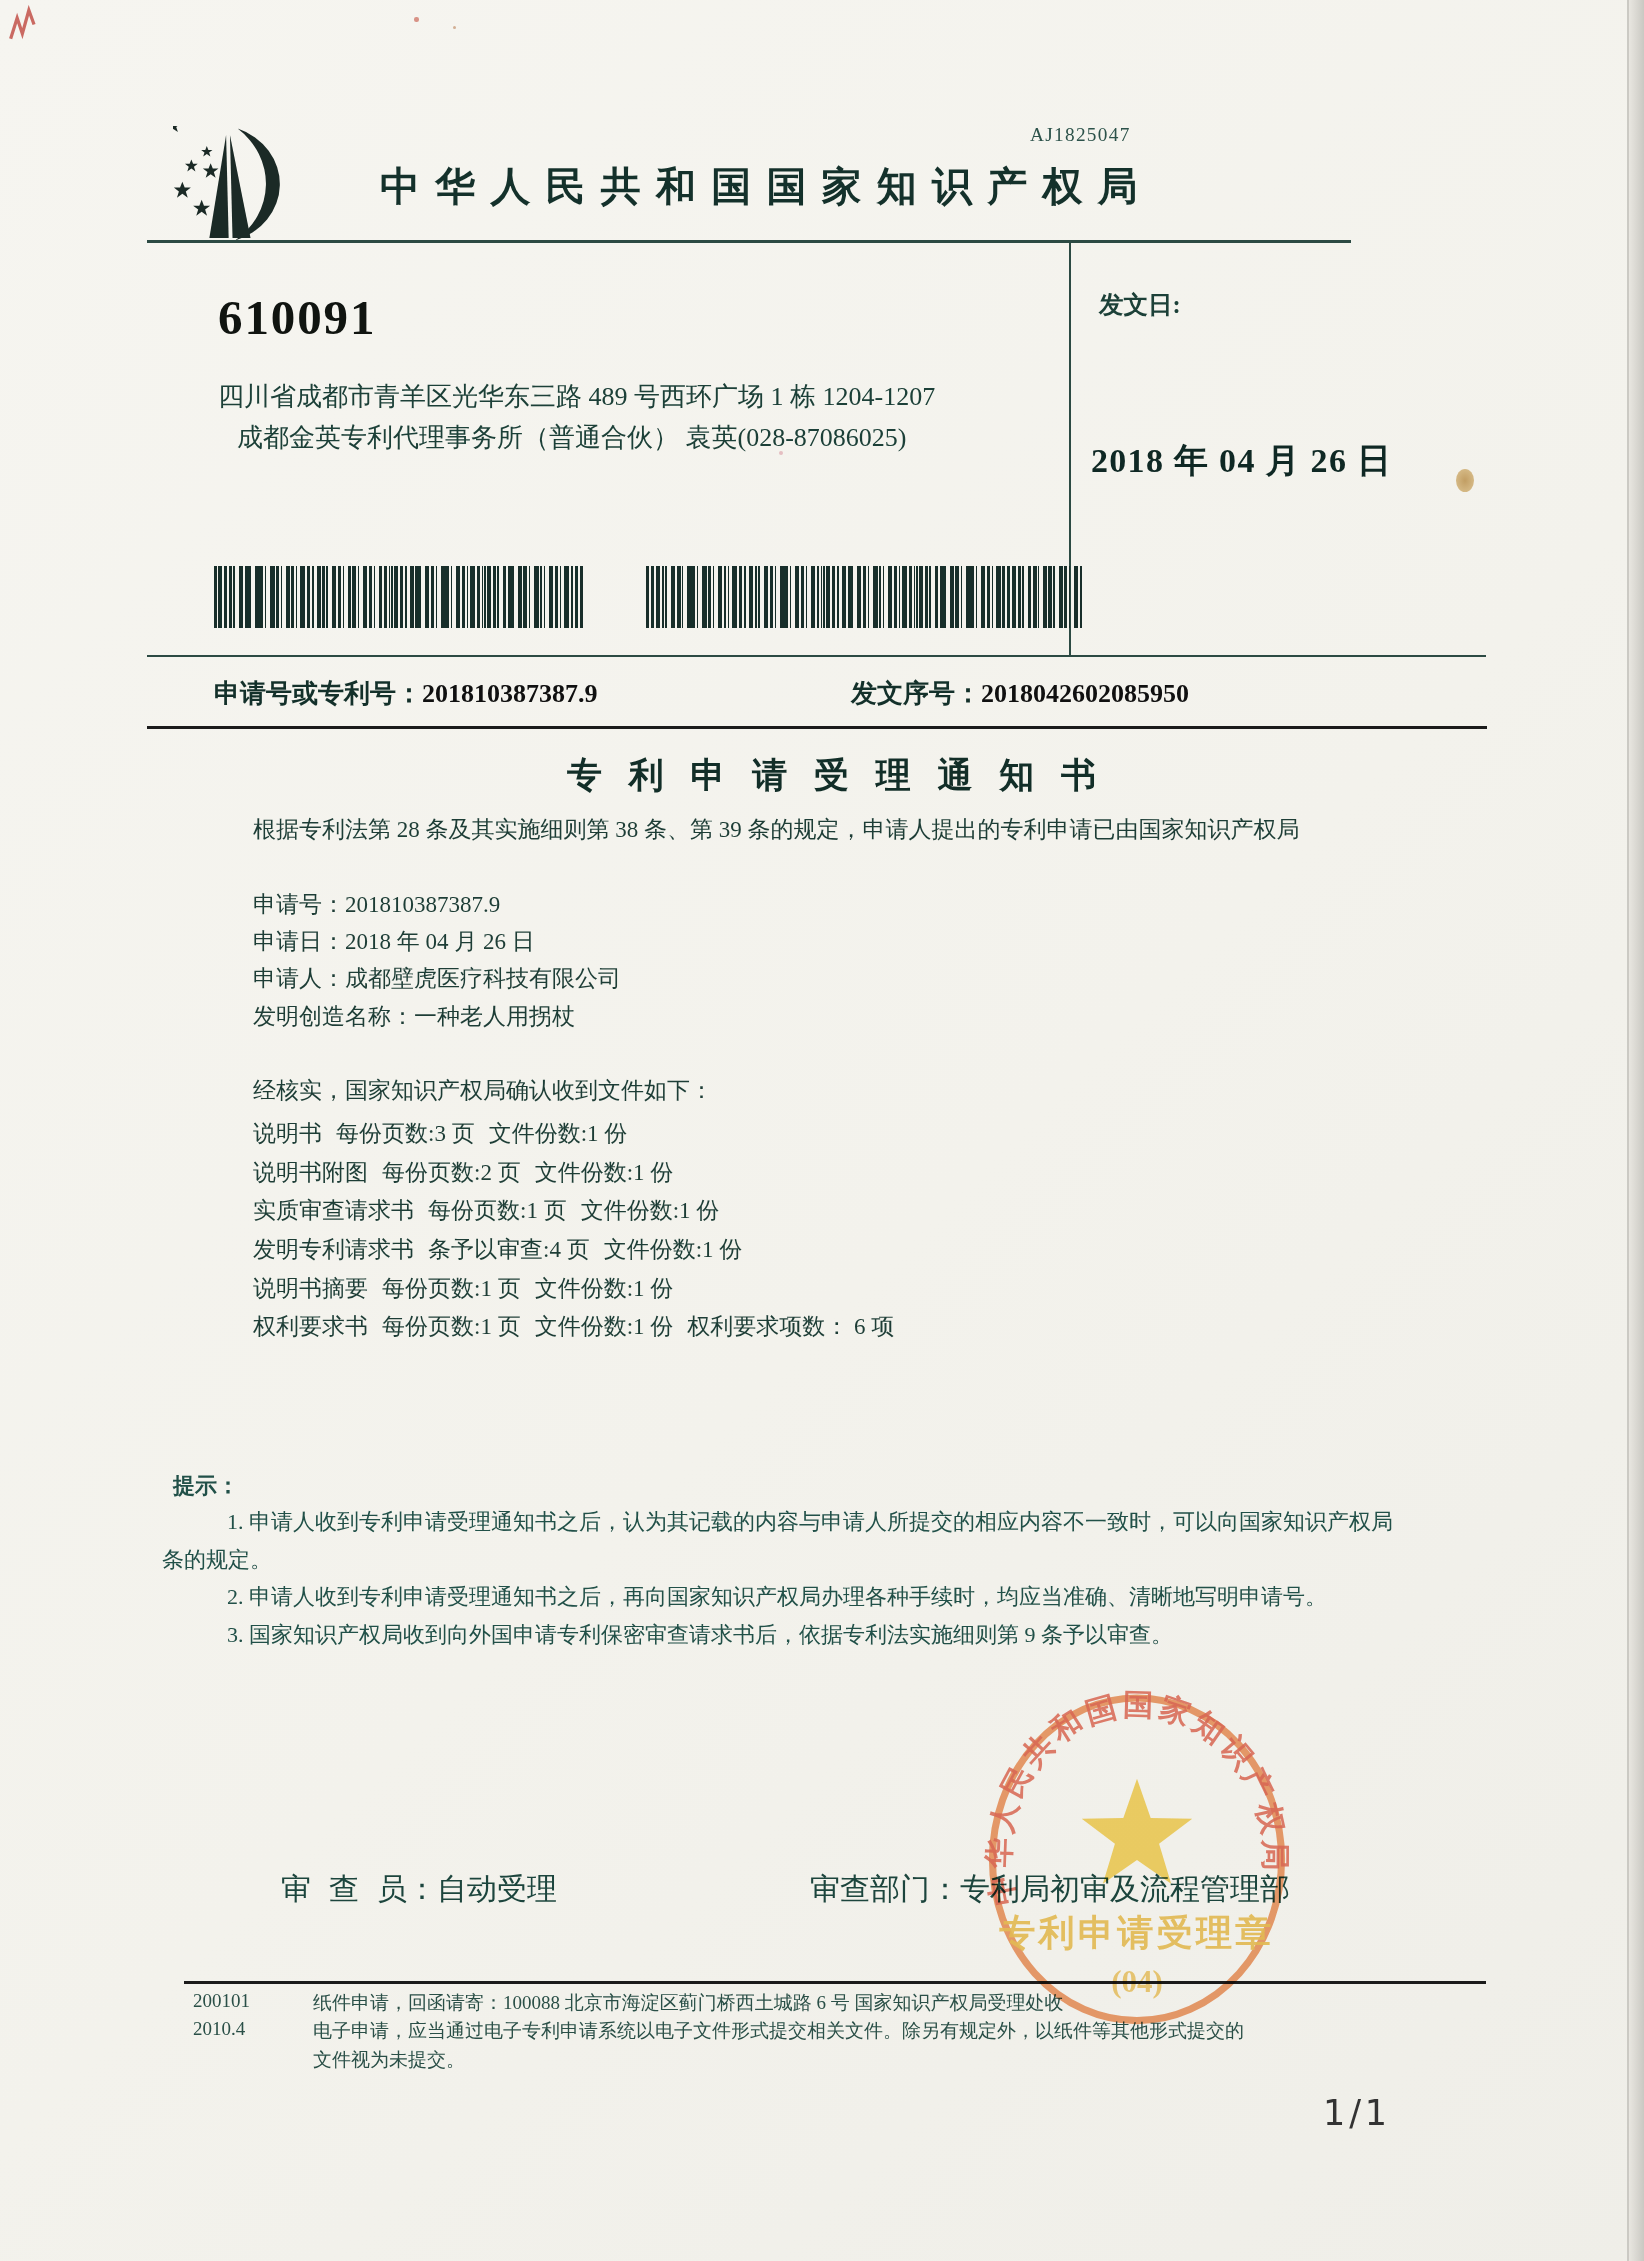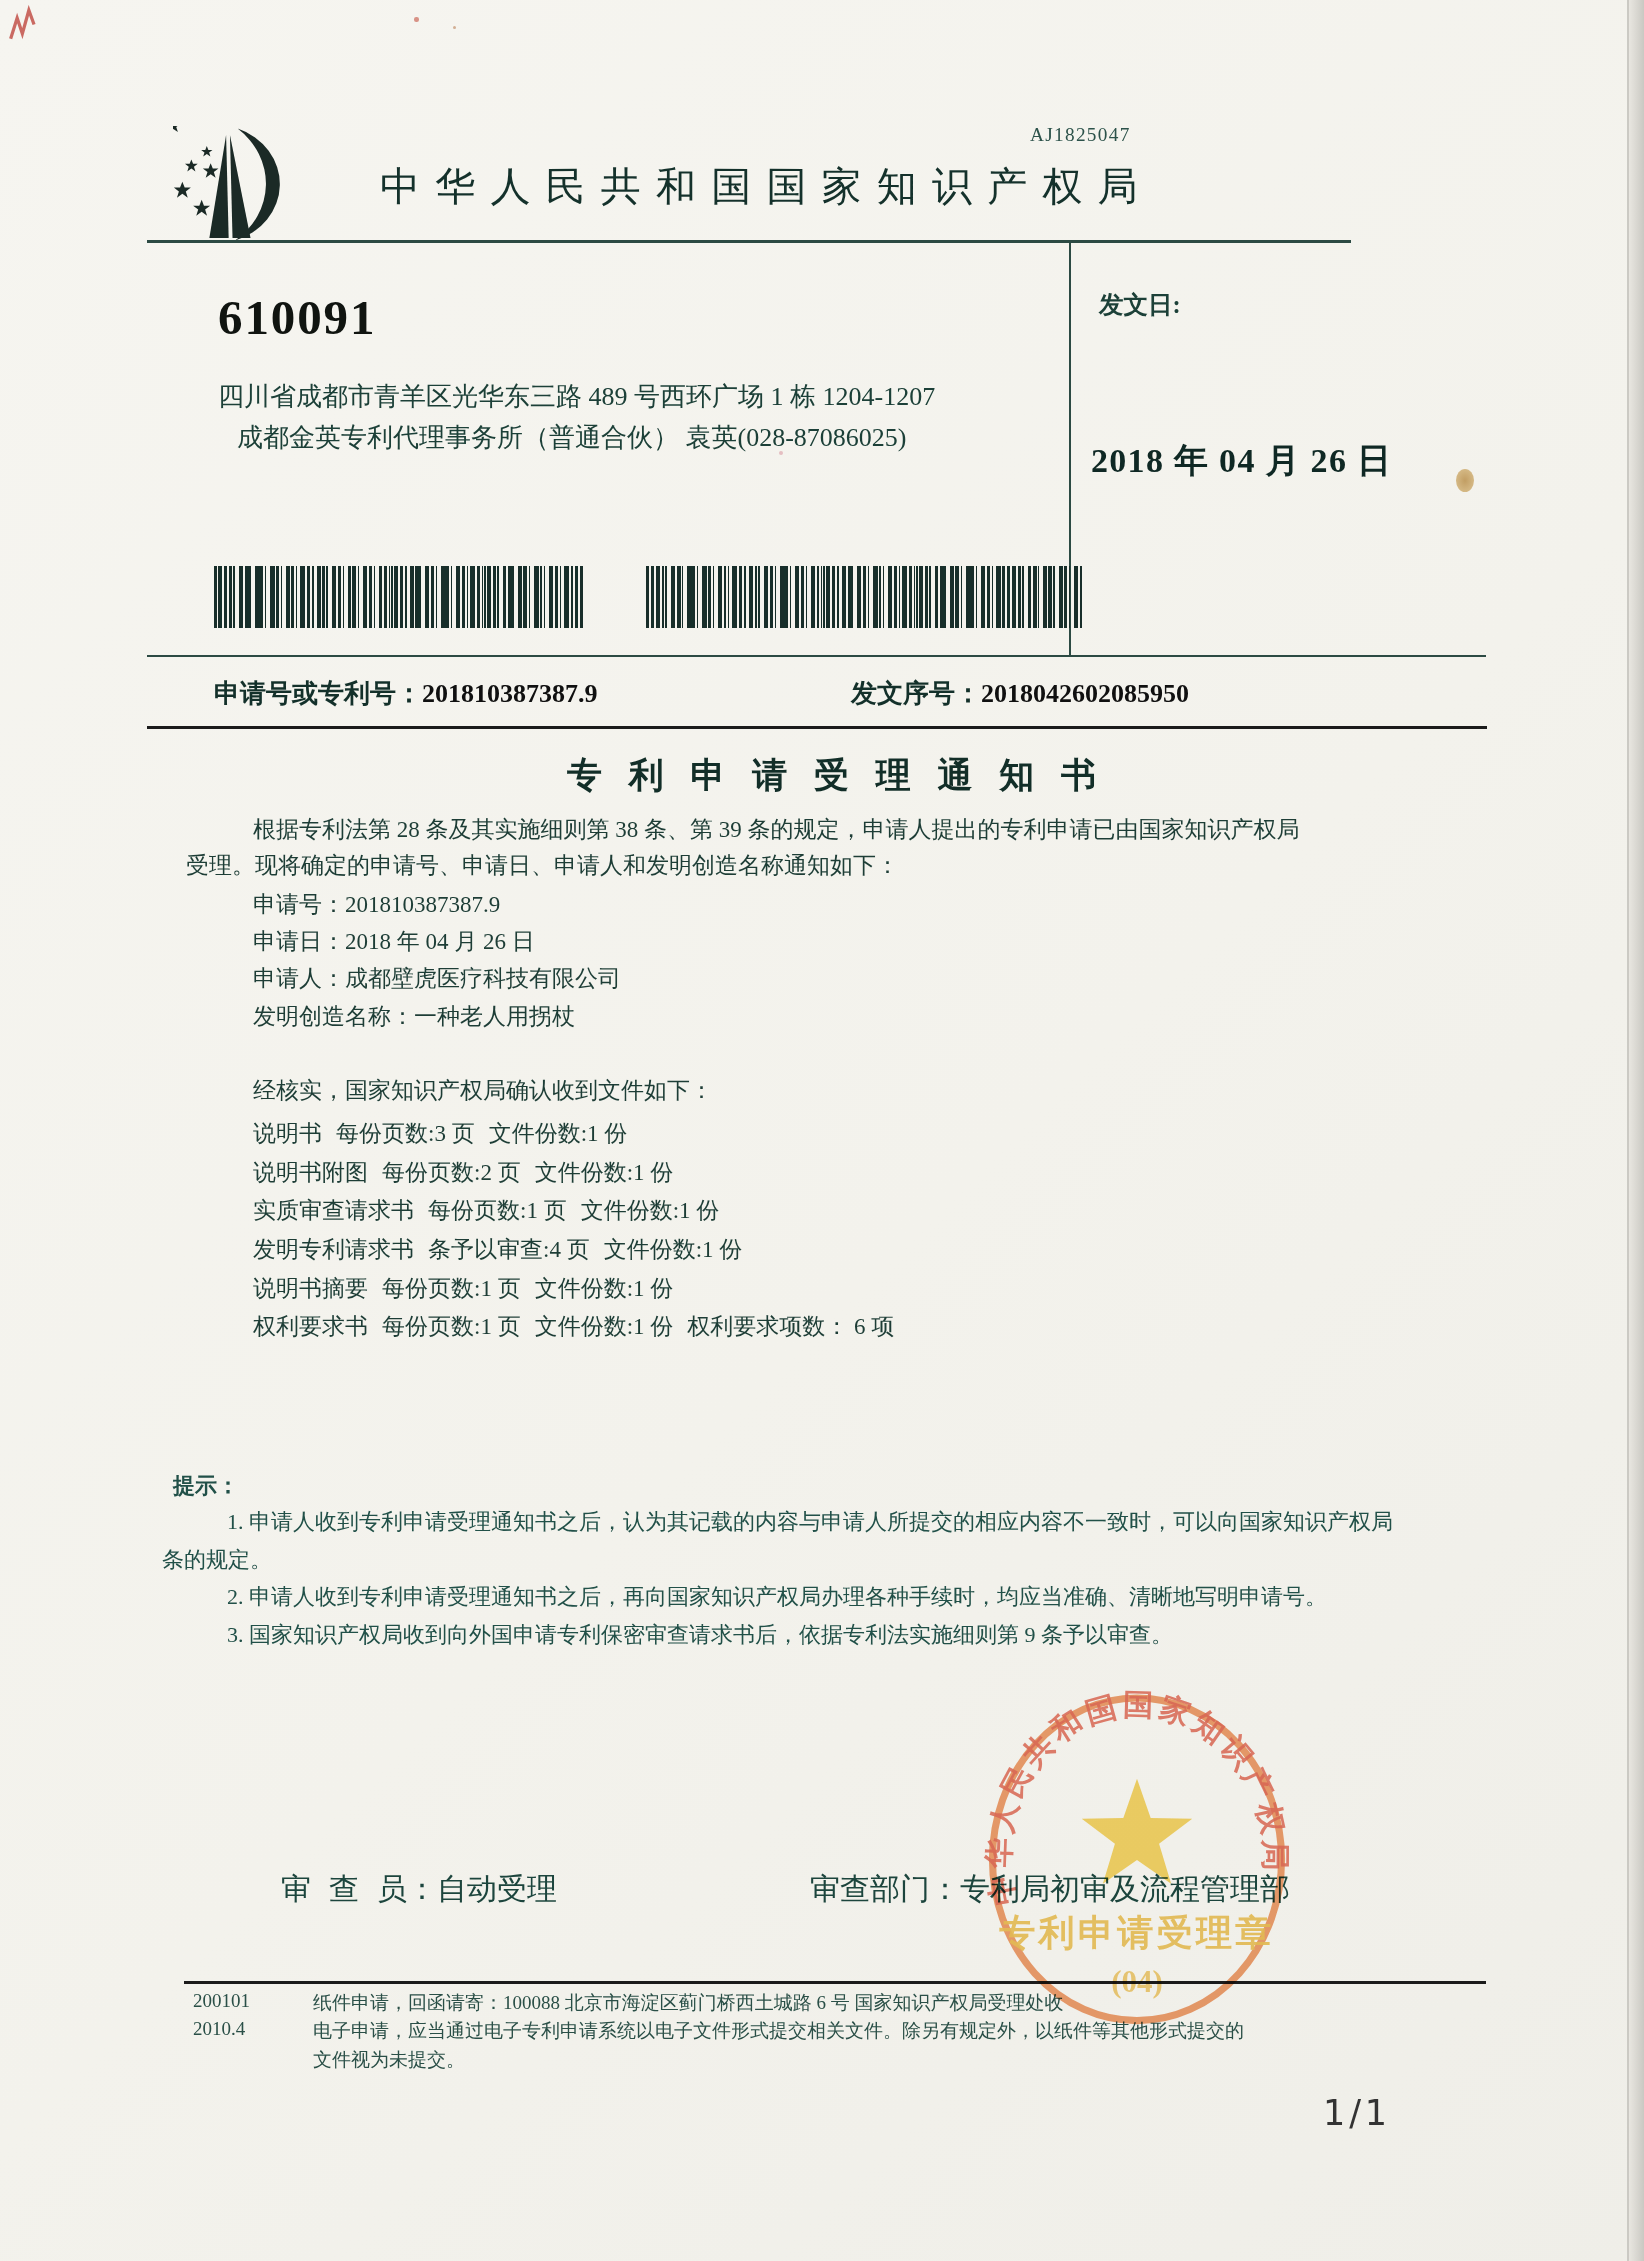--- a/index.html
+++ b/index.html
@@ -9,21 +9,21 @@
     background:linear-gradient(135deg,#f6f5f0 0%,#f3f2ec 55%,#efeee8 100%);
     font-family:"Liberation Serif","DejaVu Serif",serif;
     color:#1d3d36;
     overflow:hidden;
   }
   .abs{position:absolute;white-space:nowrap;}
   .edge-strip{position:absolute;right:0;top:0;width:17px;height:100%;
     background:linear-gradient(90deg,#eceae4,#d8d6d0 60%,#c9c8c2);}
   .edge-line{position:absolute;right:15.5px;top:0;width:1.9px;height:100%;background:#bdbcb6;opacity:.7;}
 
-  .office-title{font-size:40px;font-weight:400;letter-spacing:2.6px;color:#14312b;}
+  .office-title{font-size:40px;font-weight:700;letter-spacing:2.6px;color:#14312b;}
   .serial-top{font-size:19.3px;color:#2c524a;letter-spacing:1.3px;font-family:"Liberation Serif",serif;}
   .hline{position:absolute;background:#2c4a43;}
   .vline{position:absolute;background:#2c4a43;}
   .thickline{position:absolute;background:#1b1b1b;}
 
   .postcode{font-size:49px;font-weight:700;color:#101410;letter-spacing:1.9px;}
   .addr{font-size:26px;color:#1c4038;}
   .issue-label{font-size:24.5px;color:#1c4038;font-weight:600;}
   .issue-date{font-size:34px;font-weight:700;color:#0f2824;letter-spacing:1.3px;}
 
@@ -100,21 +100,20 @@
     <span class="row-label">申请号或专利号：</span><span class="row-label" style="color:#101010;">201810387387.9</span>
   </div>
   <div class="abs" style="left:851px;top:676px;">
     <span class="row-label">发文序号：</span><span class="row-label" style="color:#101010;">2018042602085950</span>
   </div>
   <div class="thickline" style="left:147px;top:726px;width:1340px;height:3.2px;"></div>
 
   <div class="abs notice-title" style="left:567px;top:752px;">专 利 申 请 受 理 通 知 书</div>
 
   <div class="abs body-text" style="left:253px;top:814px;">根据专利法第 28 条及其实施细则第 38 条、第 39 条的规定，申请人提出的专利申请已由国家知识产权局</div>
-  <div class="abs body-text" style="left:186px;top:850px;">受理。现将确定的申请号、申请日、申请人和发明创造名称通知如下：</div>
 
   <div class="abs body-text" style="left:253px;top:889px;">
     <span>申请号：</span><span>201810387387.9</span>
   </div>
   <div class="abs body-text" style="left:253px;top:926px;">
     <span>申请日：</span><span>2018 年 04 月 26 日</span>
   </div>
   <div class="abs body-text" style="left:253px;top:963px;">
     <span>申请人：</span><span>成都壁虎医疗科技有限公司</span>
   </div>

